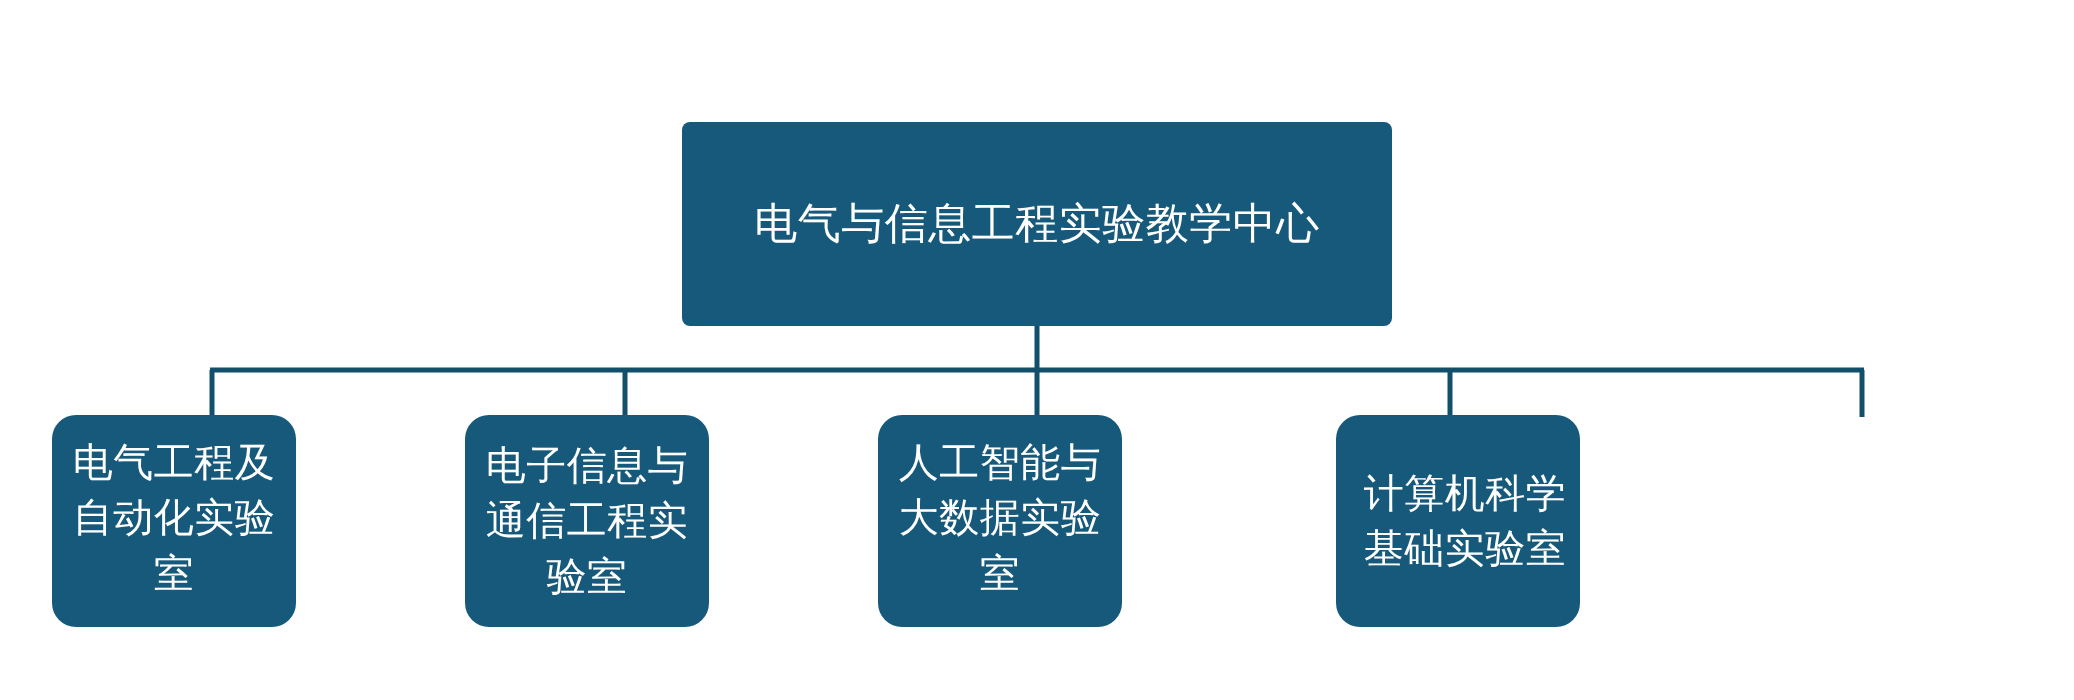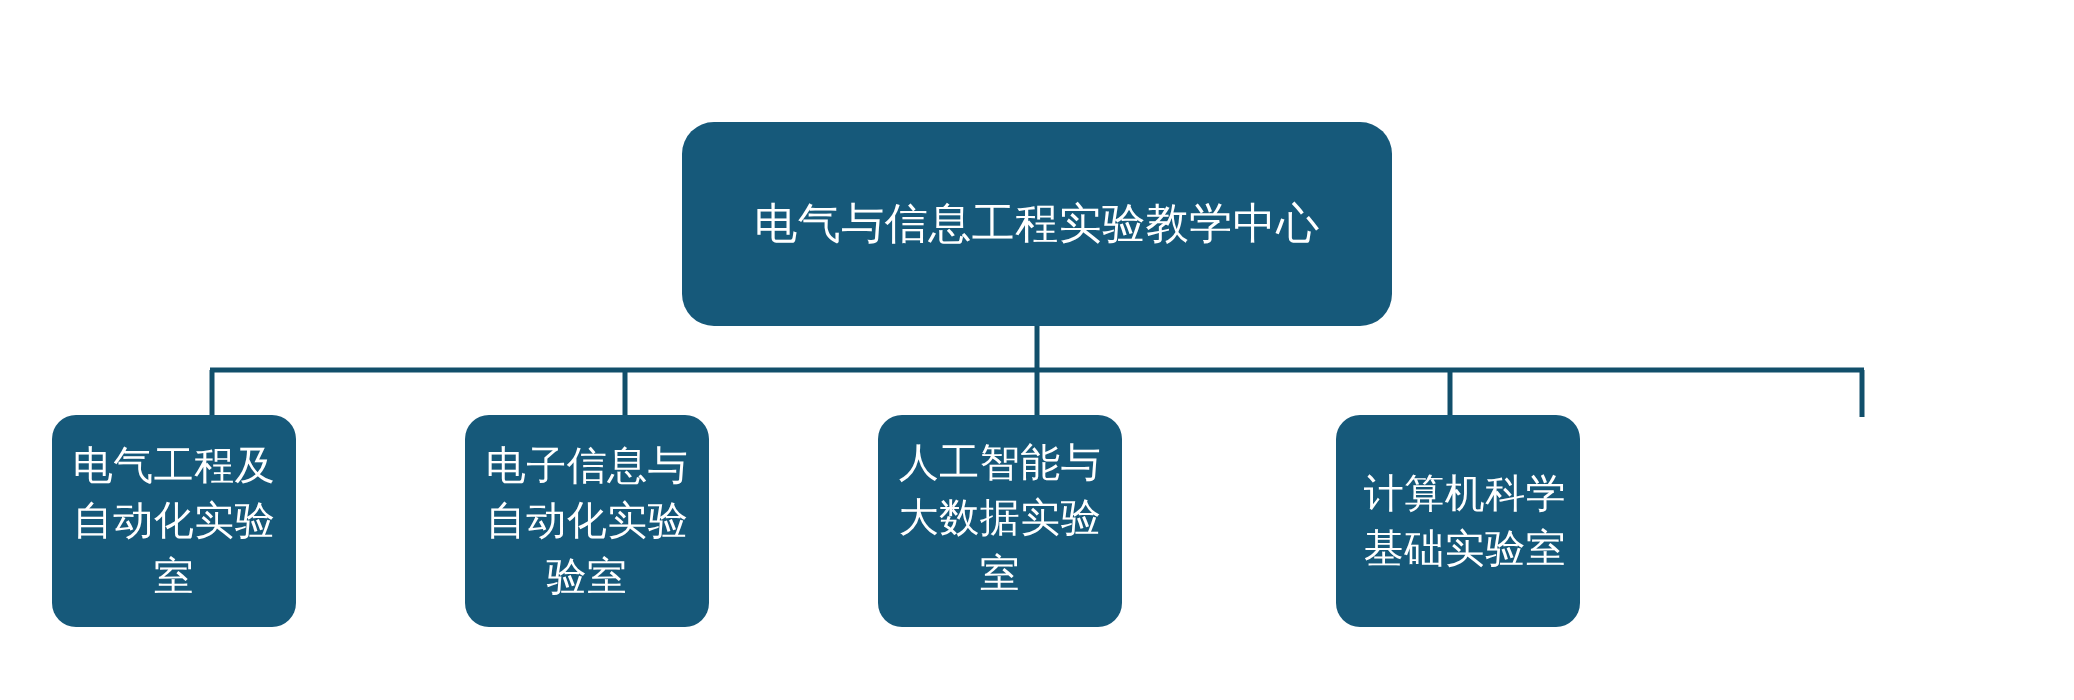--- a/index.html
+++ b/index.html
@@ -52,40 +52,40 @@
     color: #ffffff;
     letter-spacing: 0.5px;
   }
 
   
   #root-node {
     left: 682px;
     top: 122px;
     width: 710px;
     height: 204px;
-    border-radius: 32px;
+    border-radius: 8px;
   }
   #root-node .node-label {
     font-size: 43px;
     line-height: 1.25;
   }
 
   
   .child-node {
     width: 244px;
     height: 212px;
     top: 415px;
     border-radius: 24px;
   }
   .child-node .node-label {
     font-size: 40px;
     line-height: 1.38;
   }
 
-  #child-0 { left: 52px; }
+  #child-0 { left: 52px; font-family: Liberation Mono, monospace; }
   #child-1 { left: 465px; }
   #child-2 { left: 878px; font-family: Liberation Mono, monospace; }
   #child-3 { left: 1336px; padding-left: 14px; }
   #child-4 { left: 1704px; }
 </style>
 </head>
 <body>
 
 <div id="stage">
 
@@ -106,21 +106,21 @@
   </div>
 
   <div class="node child-node" id="child-0">
     <span class="node-label">电气工程及
 自动化实验
 室</span>
   </div>
 
   <div class="node child-node" id="child-1">
     <span class="node-label">电子信息与
-自动化实验
+通信工程实
 验室</span>
   </div>
 
   <div class="node child-node" id="child-2">
     <span class="node-label">人工智能与
 大数据实验
 室</span>
   </div>
 
   <div class="node child-node" id="child-3">

